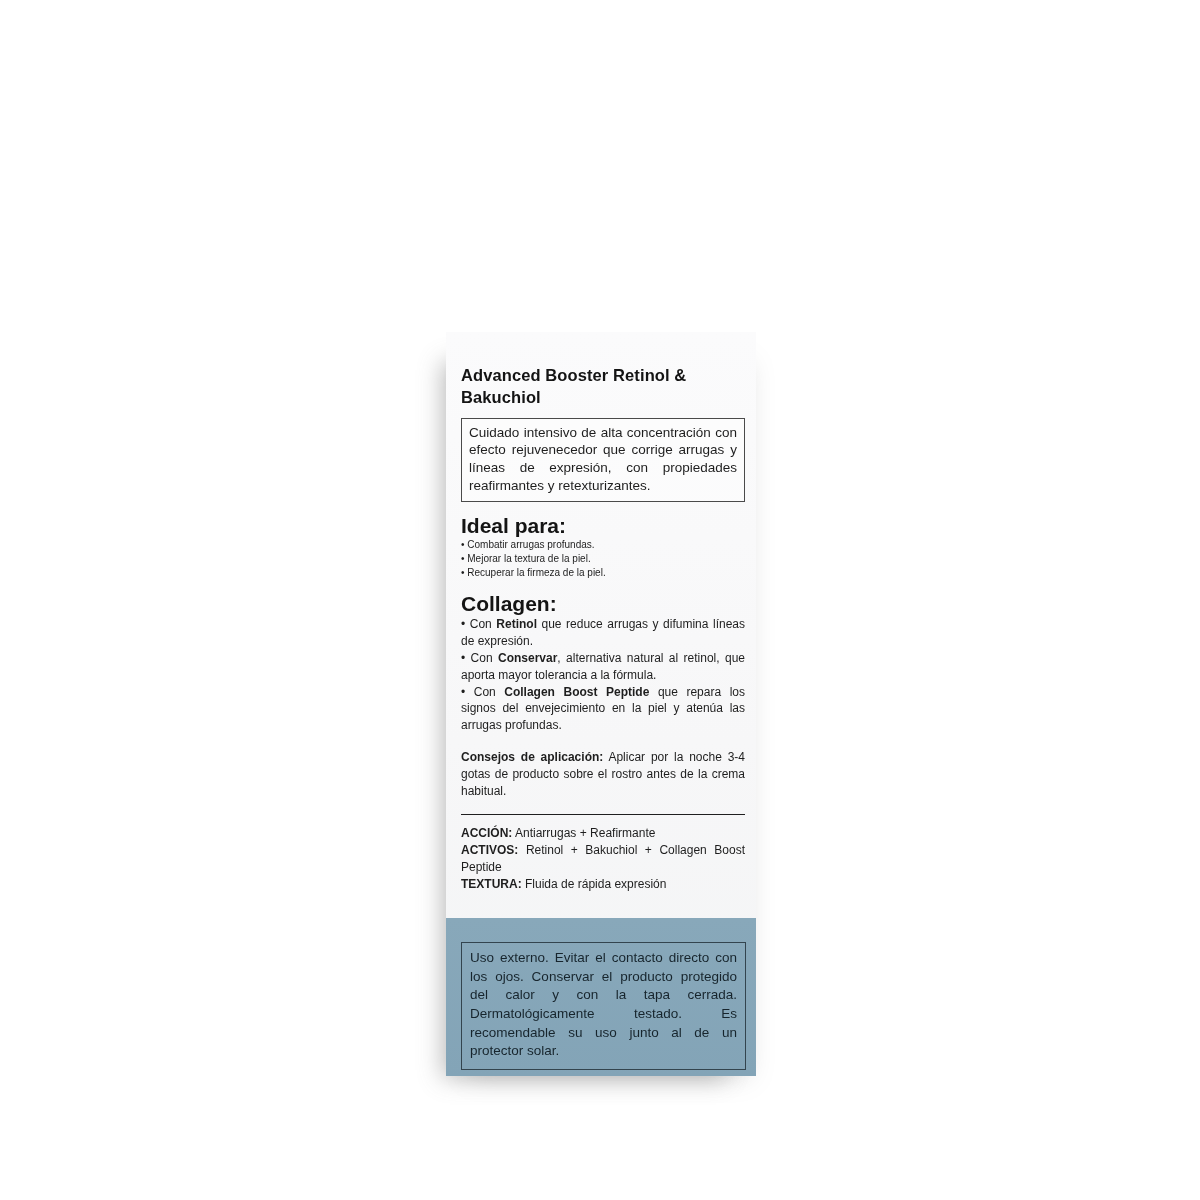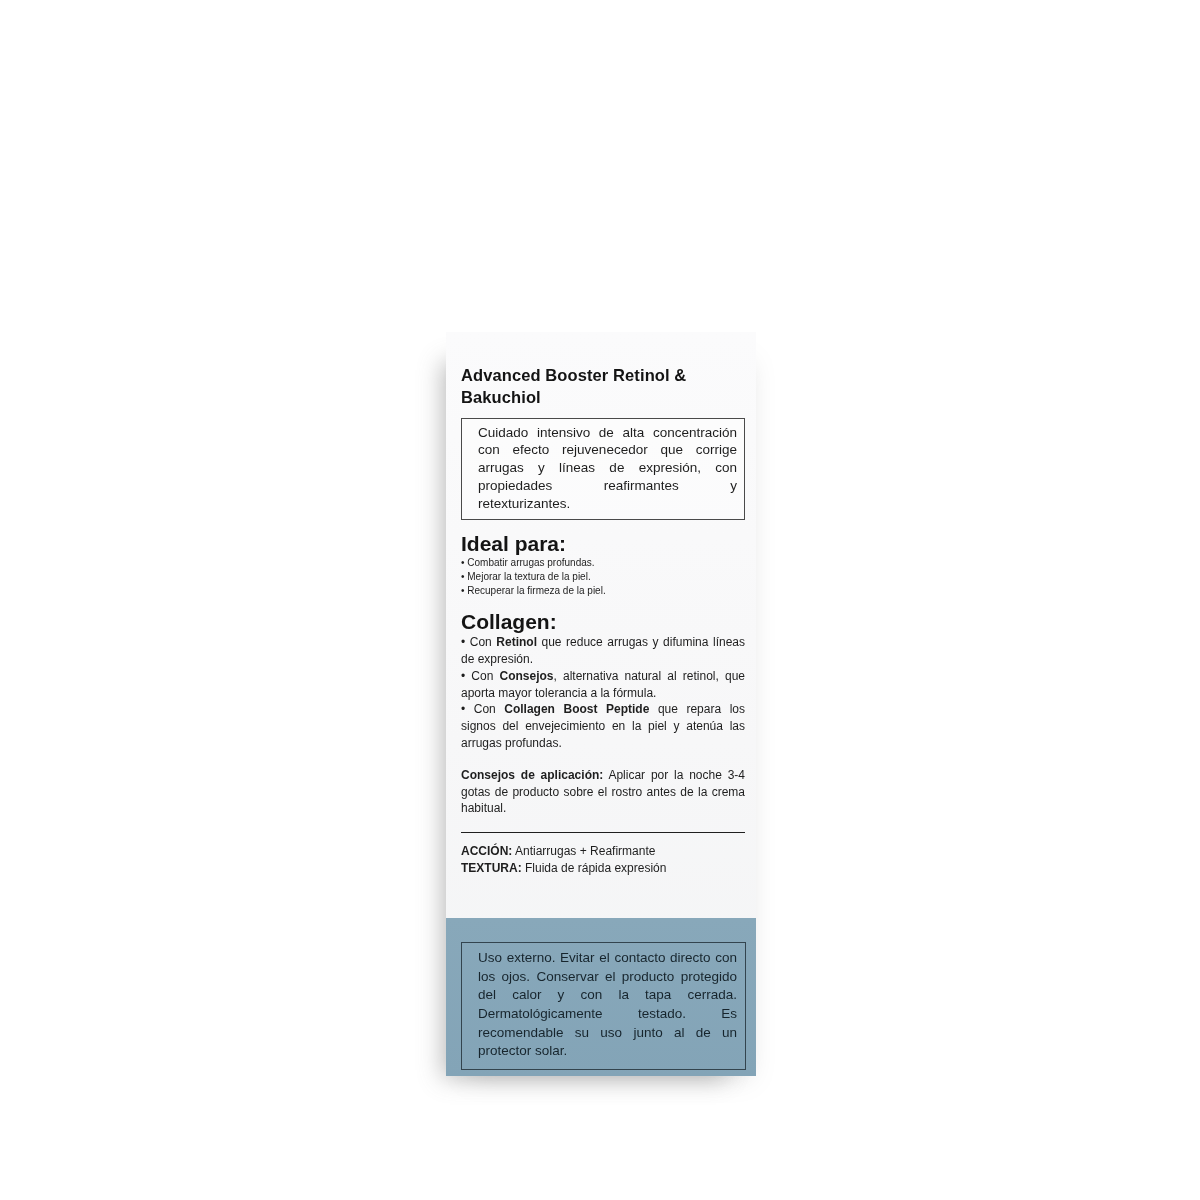--- a/index.html
+++ b/index.html
@@ -38,21 +38,21 @@
     font-size: 16.5px;
     font-weight: bold;
     line-height: 1.32;
     letter-spacing: 0.1px;
     color: #141414;
   }
 
   .intro-box {
     margin-top: 9px;
     border: 1px solid #4a4a4a;
-    padding: 5px 7px 6px 16px;
+    padding: 5px 7px 6px 7px;
     font-size: 13.5px;
     line-height: 1.33;
     text-align: justify;
     color: #1e1e1e;
     background: rgba(255,255,255,0.35);
   }
 
   .section-heading {
     margin-top: 12px;
     font-size: 21px;
@@ -93,21 +93,21 @@
   .panel-blue {
     height: 158px;
     background: linear-gradient(180deg, #88a8ba 0%, #83a4b7 100%);
     padding: 0;
     box-sizing: border-box;
   }
 
   .warning-box {
     margin: 24px 10px 0 15px;
     border: 1px solid #33444e;
-    padding: 6px 8px 8px 16px;
+    padding: 6px 8px 8px 8px;
     font-size: 13.5px;
     line-height: 1.38;
     text-align: justify;
     color: #17252d;
   }
 </style>
 </head>
 <body>
 
 <div class="package">
@@ -123,30 +123,31 @@
     <div>
       <div class="bullet-line">• Combatir arrugas profundas.</div>
       <div class="bullet-line">• Mejorar la textura de la piel.</div>
       <div class="bullet-line">• Recuperar la firmeza de la piel.</div>
     </div>
 
     <div class="section-heading">Collagen:</div>
 
     <div>
       <div class="rich-para"><span>• Con </span><b>Retinol</b><span> que reduce arrugas y difumina líneas de expresión.</span></div>
-      <div class="rich-para"><span>• Con </span><b>Consejos</b><span>, alternativa natural al retinol, que aporta mayor tolerancia a la fórmula.</span></div>
+      <div class="rich-para"><span>• Con </span><b>Conservar</b><span>, alternativa natural al retinol, que aporta mayor tolerancia a la fórmula.</span></div>
       <div class="rich-para"><span>• Con </span><b>Collagen Boost Peptide</b><span> que repara los signos del envejecimiento en la piel y atenúa las arrugas profundas.</span></div>
     </div>
 
     <div class="rich-para consejos"><b>Consejos de aplicación:</b><span> Aplicar por la noche 3-4 gotas de producto sobre el rostro antes de la crema habitual.</span></div>
 
     <hr class="divider">
 
     <div class="specs">
       <div class="rich-para"><b>ACCIÓN:</b><span> Antiarrugas + Reafirmante</span></div>
+      <div class="rich-para"><b>ACTIVOS:</b><span> Retinol + Bakuchiol + Collagen Boost Peptide</span></div>
       <div class="rich-para"><b>TEXTURA:</b><span> Fluida de rápida expresión</span></div>
     </div>
 
   </div>
 
   <div class="panel-blue">
     <div class="warning-box">Uso externo. Evitar el contacto directo con los ojos. Conservar el producto protegido del calor y con la tapa cerrada. Dermatológicamente testado. Es recomendable su uso junto al de un protector solar.</div>
   </div>
 
 </div>

